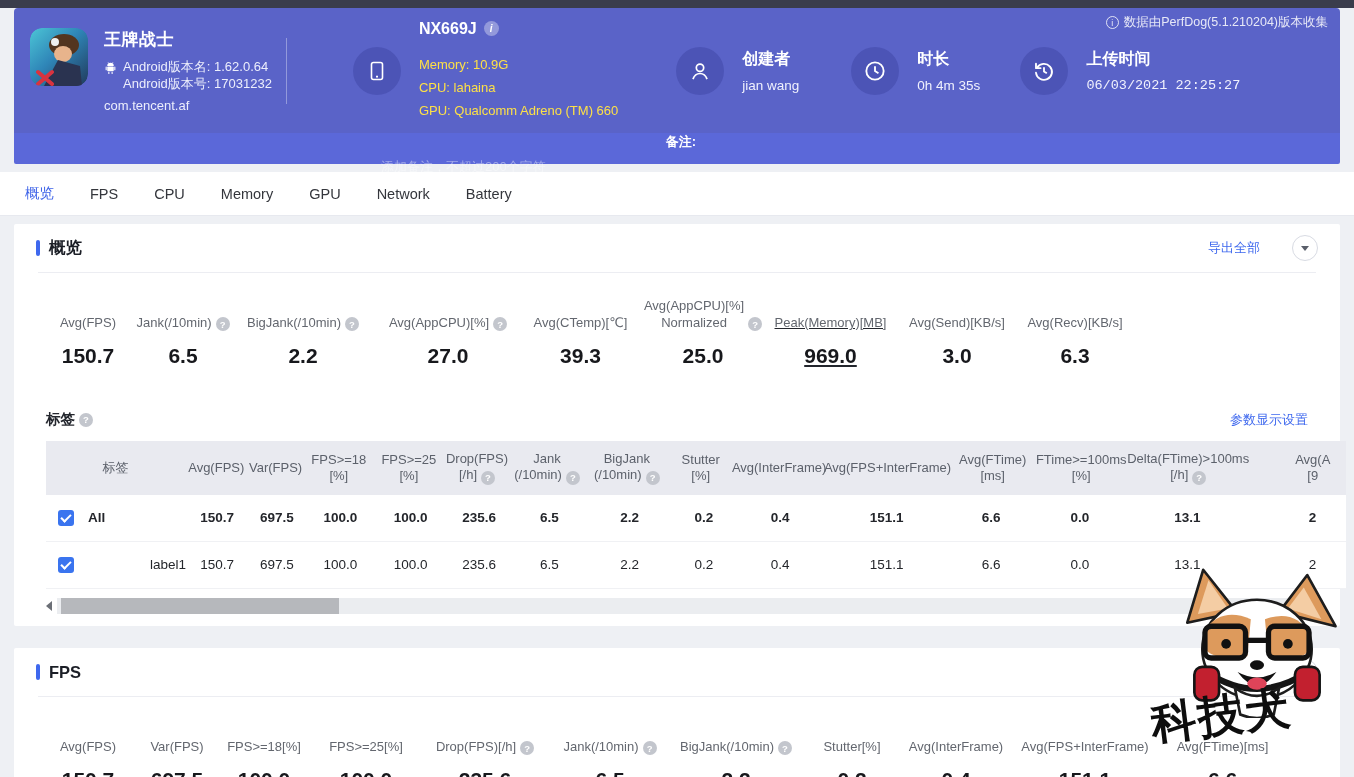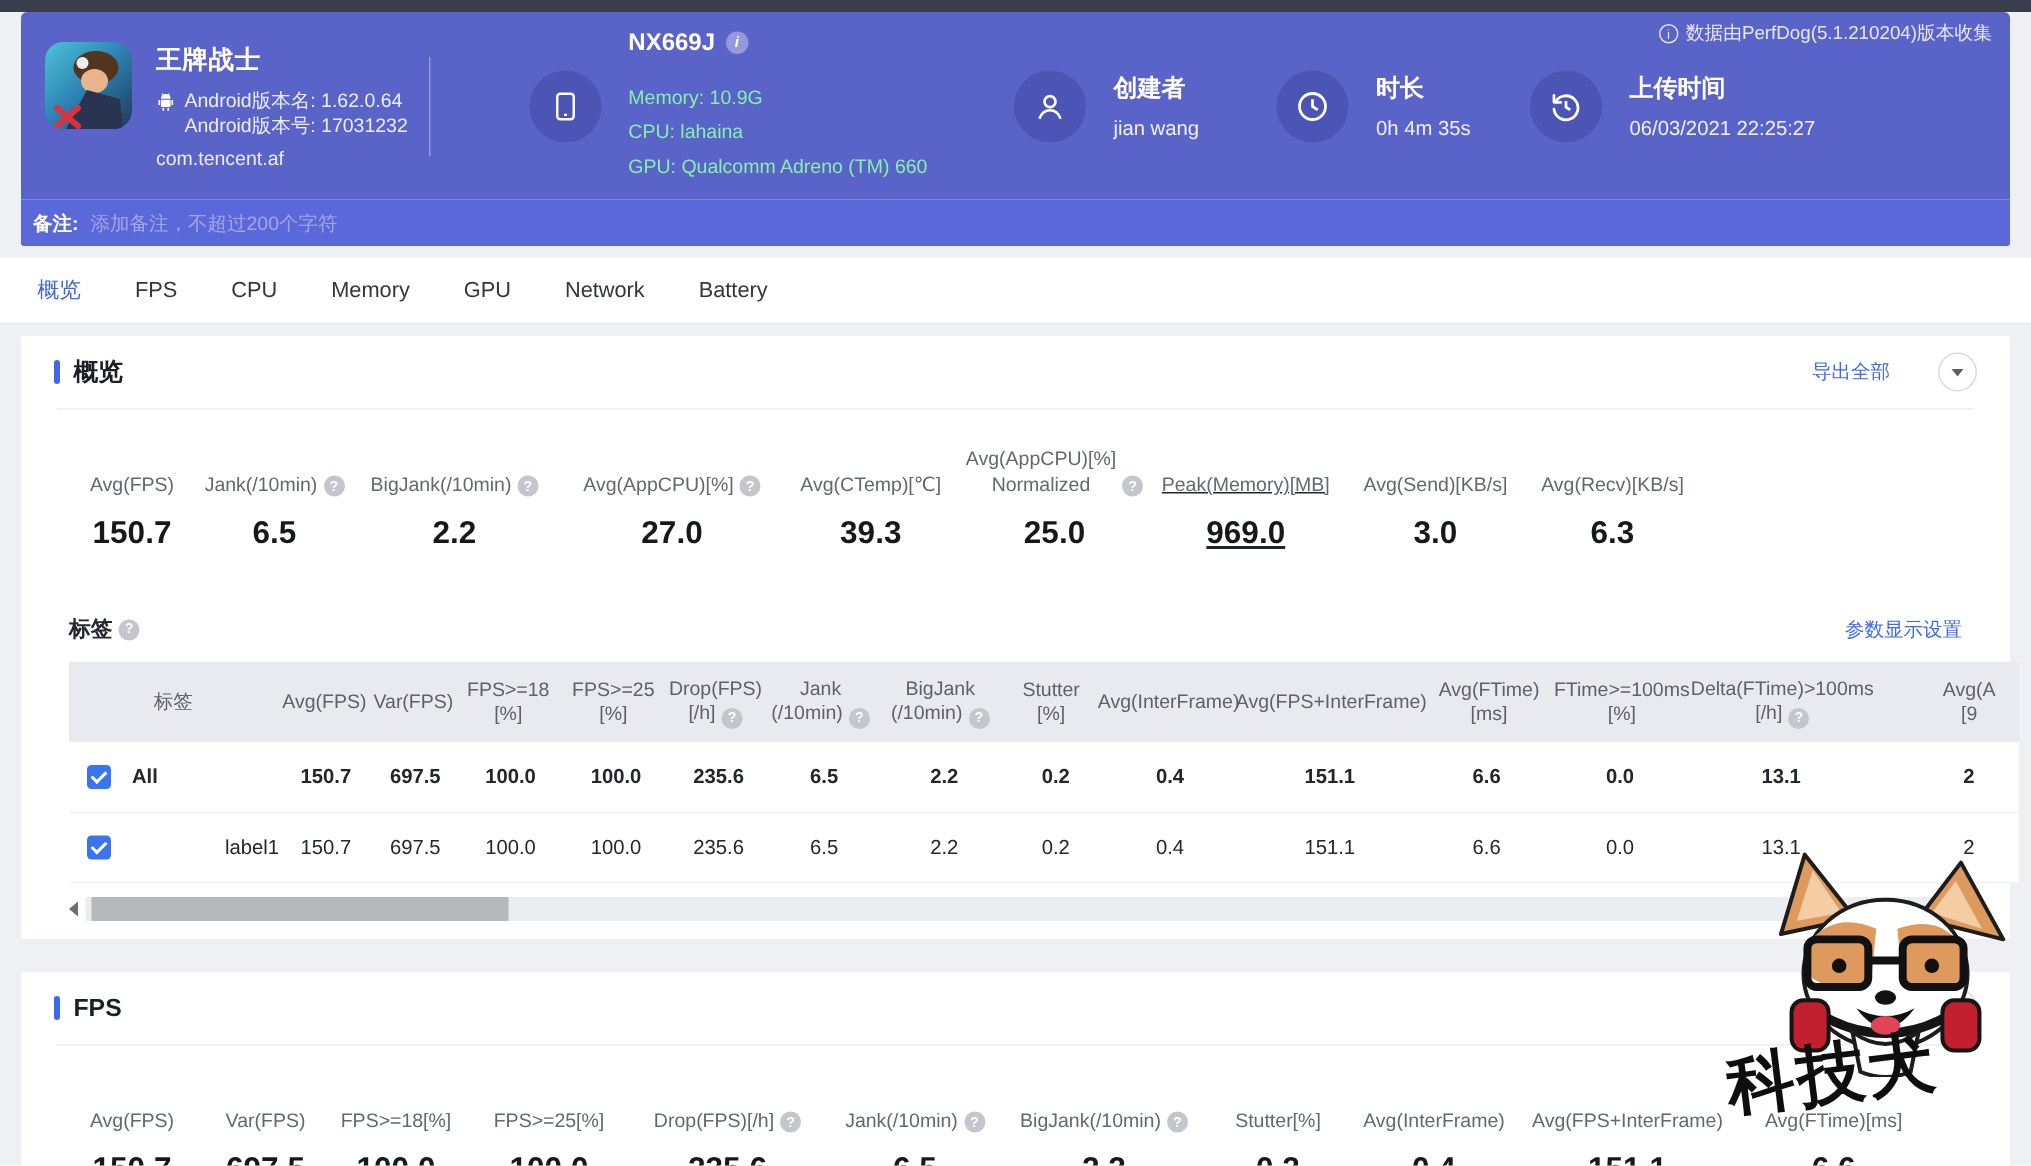--- a/index.html
+++ b/index.html
@@ -33,30 +33,30 @@
   .app-pkg { margin-top:6px; font-size:13px; color:#eceefc; }
   .v-divider { width:1px; height:66px; background:rgba(255,255,255,.35); margin:0 22px 0 14px; }
   .hero-item { display:flex; align-items:center; }
   .hero-circle {
     width:48px; height:48px; border-radius:50%; background:#4c54b6;
     display:flex; align-items:center; justify-content:center; flex:0 0 auto;
   }
   .hero-text { margin-left:18px; }
   .hero-label { font-size:16px; font-weight:bold; display:flex; align-items:center; gap:6px; }
   .hero-value { font-size:13.5px; margin-top:8px; color:#f0f1fd; }
-  .dev-lines { font-size:13px; line-height:23px; color:#86efac; margin-top:15px; }
+  .dev-lines { font-size:13px; line-height:23px; color:#fde047; margin-top:15px; }
   .dev-name { font-size:16px; font-weight:bold; display:flex; align-items:center; gap:7px; }
   .i-badge { width:15px; height:15px; border-radius:50%; background:rgba(255,255,255,.35);
     display:inline-flex; align-items:center; justify-content:center; font-size:10px; font-style:italic; color:#fff; }
   .i-badge::after { content:"i"; }
-  .ml44{margin-left:44px;} .ml60{margin-left:58px;} .ml55{margin-left:52px;} .ml40{margin-left:40px;}
+  .ml44{margin-left:44px;} .ml60{margin-left:58px;} .ml55{margin-left:52px;} .ml40{margin-left:40px;font-family:Liberation Mono, monospace;}
   
   .note-bar {
     margin:0 14px 8px; height:31px; background:#5b68d9; border-radius:0 0 2px 2px;
-    display:flex; align-items:center; padding-left:8px; gap:8px;
+    display:flex; align-items:center; padding-left:8px; gap:8px;flex-direction:column;
   }
   .note-label { color:#fff; font-size:13px; font-weight:bold; }
   .note-input {
     background:transparent; border:none; outline:none; width:600px;
     font-size:13px; color:#fff; font-family:inherit;
   }
   .note-input::placeholder { color:rgba(255,255,255,.42); }
   
   .tab-bar {
     background:#fff; height:44px; display:flex; align-items:center;

